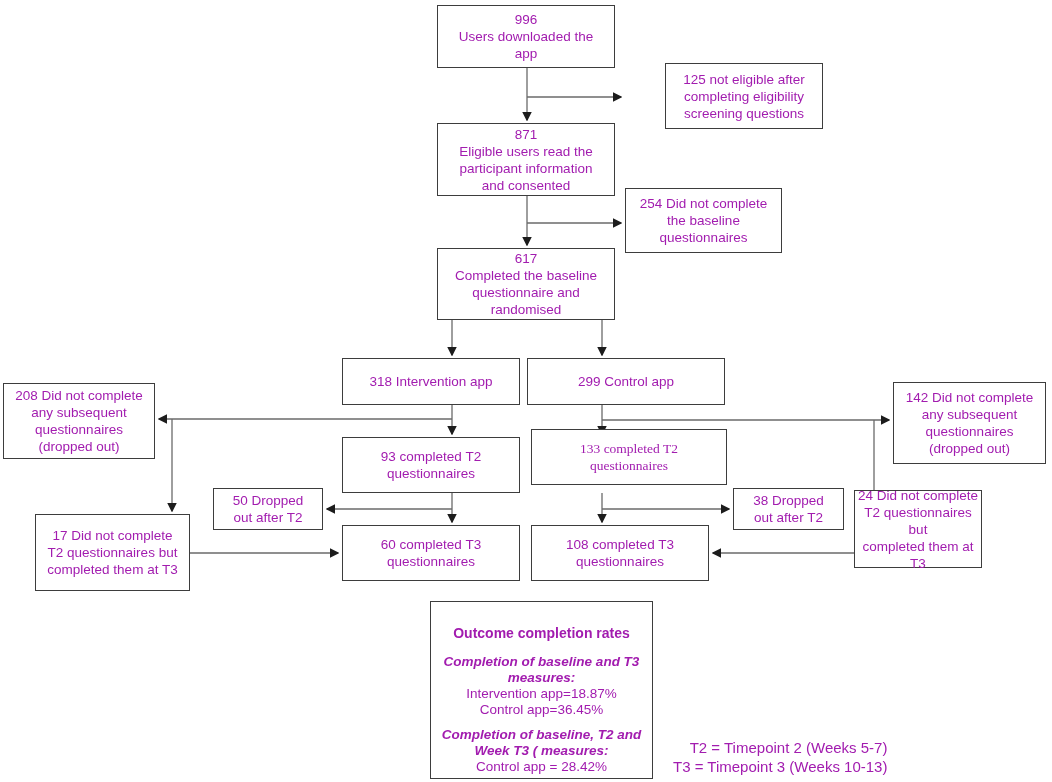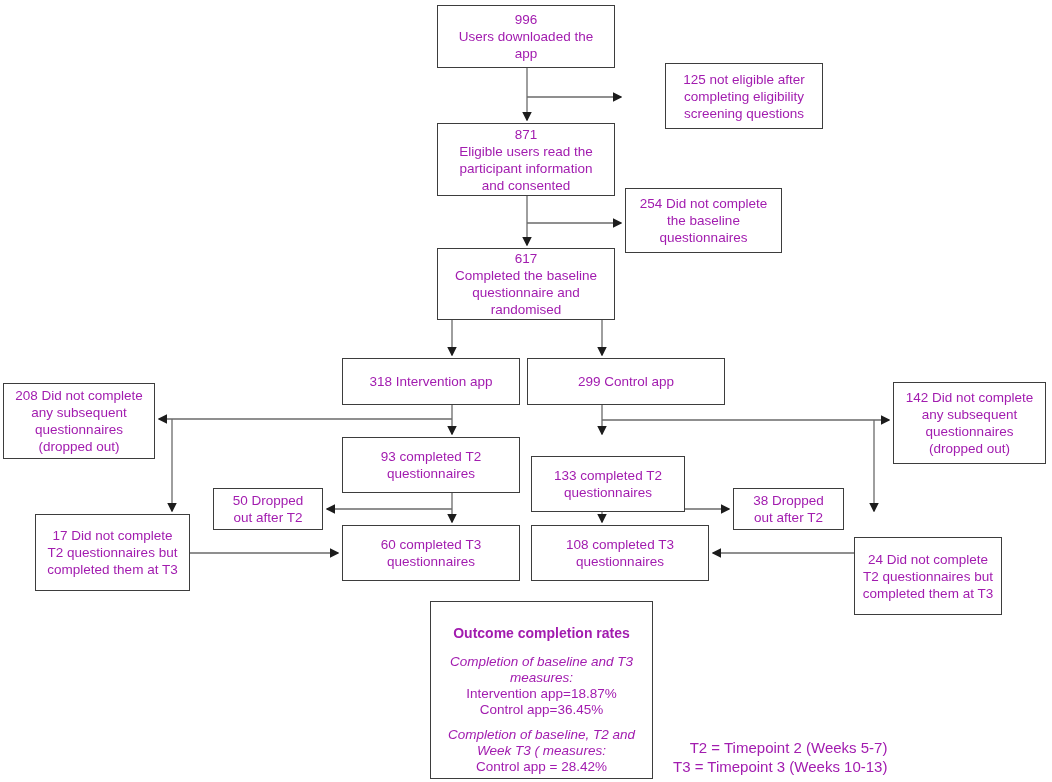--- a/index.html
+++ b/index.html
@@ -37,43 +37,43 @@
   .b-downloaded   { left: 437px; top: 5px;   width: 178px; height: 63px; }
   .b-noteligible  { left: 625px; top: 63px;  width: 158px; height: 66px; margin-left: 40px; }
   .b-consented    { left: 437px; top: 123px; width: 178px; height: 73px; }
   .b-nobaseline   { left: 625px; top: 188px; width: 157px; height: 65px; }
   .b-randomised   { left: 437px; top: 248px; width: 178px; height: 72px; }
   .b-intervention { left: 342px; top: 358px; width: 178px; height: 47px; }
   .b-control      { left: 527px; top: 358px; width: 198px; height: 47px; }
   .b-idropout     { left: 3px;   top: 383px; width: 152px; height: 76px; }
   .b-cdropout     { left: 893px; top: 382px; width: 153px; height: 82px; }
   .b-it2          { left: 342px; top: 437px; width: 178px; height: 56px; }
-  .b-ct2          { left: 531px; top: 456px; width: 154px; height: 56px; }
+  .b-ct2          { left: 531px; top: 429px; width: 196px; height: 56px; font-family: Liberation Serif, serif; }
   .b-idropt2      { left: 213px; top: 488px; width: 110px; height: 42px; }
   .b-cdropt2      { left: 733px; top: 488px; width: 111px; height: 42px; }
   .b-it3          { left: 342px; top: 525px; width: 178px; height: 56px; }
   .b-ct3          { left: 531px; top: 525px; width: 178px; height: 56px; }
   .b-it3only      { left: 35px;  top: 514px; width: 155px; height: 77px; }
-  .b-ct3only      { left: 854px; top: 537px; width: 148px; height: 78px; }
+  .b-ct3only      { left: 854px; top: 490px; width: 128px; height: 78px; }
 
   .outcome {
     position: absolute;
     left: 430px; top: 601px;
     width: 223px; height: 178px;
     box-sizing: border-box;
     border: 1.5px solid #3d3d3d;
     background: #fff;
     text-align: center;
     padding-top: 10px;
     font-size: 13.5px;
     line-height: 16px;
   }
   .outcome .title { font-weight: bold; font-size: 14px; line-height: 18px; margin: 12px; }
   .outcome p { margin: 0; white-space: pre-line; }
-  .outcome .head { font-style: italic; }
+  .outcome .head { font-style: italic; font-weight: bold; }
   .outcome .gap { margin-top: 9px; }
 
   .legend {
     position: absolute;
     left: 673px; top: 738px;
     font-size: 15px;
     line-height: 19px;
     white-space: pre-line;
     text-align: right;
   }

